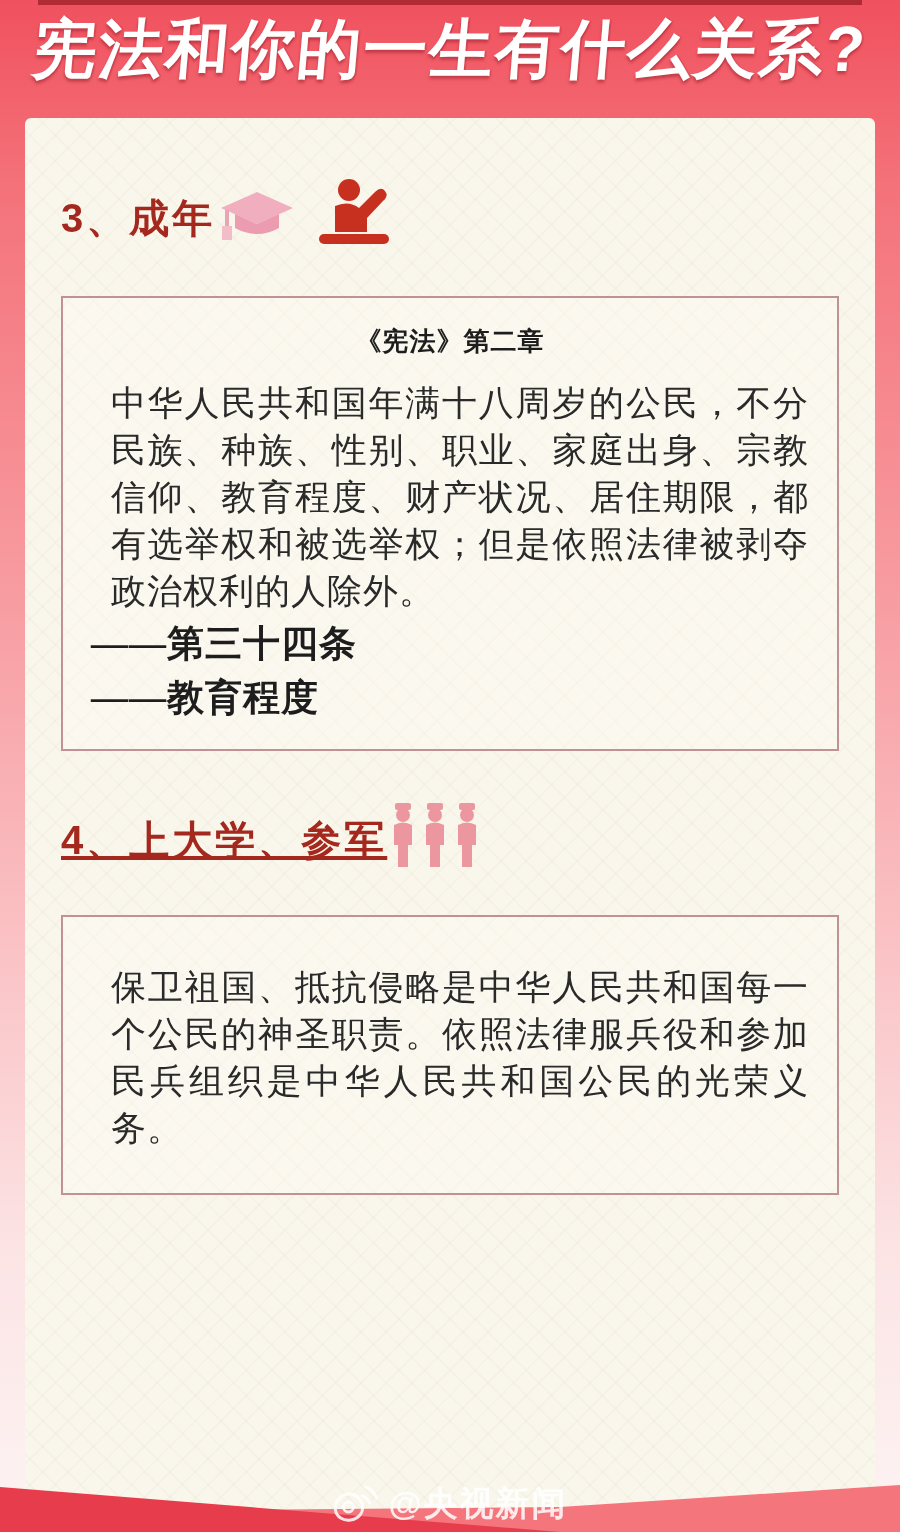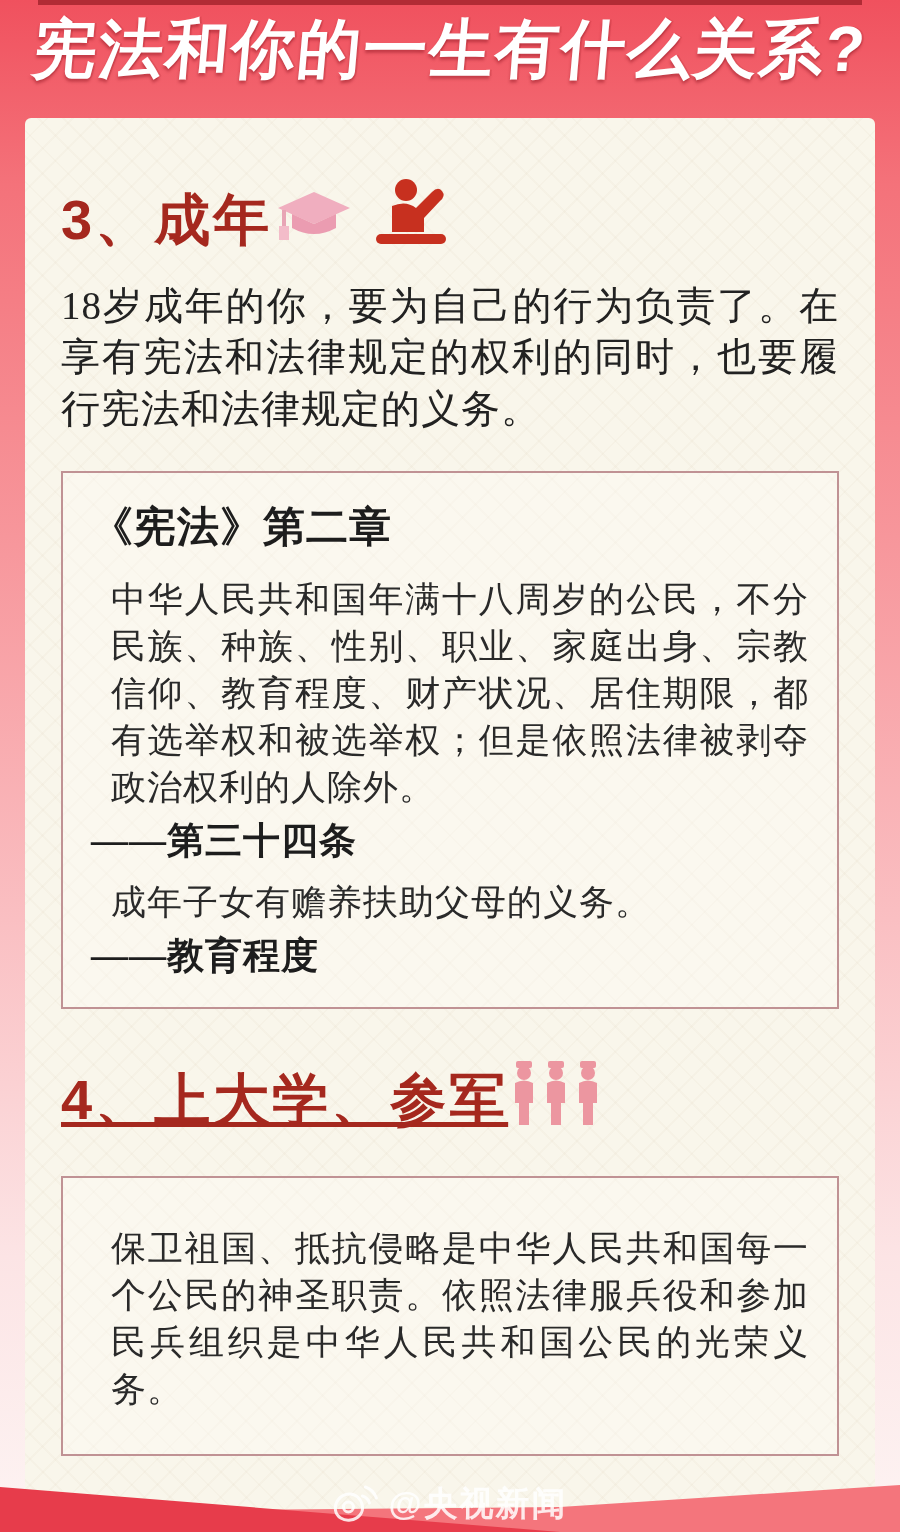--- a/index.html
+++ b/index.html
@@ -41,21 +41,21 @@
       repeating-linear-gradient(-45deg, rgba(205,185,155,0.07) 0 2px, transparent 2px 18px);
     border-radius:6px 6px 0 0;
     padding:58px 36px 0 36px;
   }
 
   .section-heading {
     display:flex; align-items:center; gap:0;
     font-family:"Liberation Sans", sans-serif;
     font-weight:bold;
     color:#a5281e;
-    font-size:56px;
+    font-size:40px;
     letter-spacing:3px;
     line-height:1.1;
   }
   .section-heading .icons { display:flex; align-items:flex-end; gap:6px; }
 
   .body-par {
     margin-top:16px;
     font-size:39px;
     line-height:1.33;
     color:#222222;
@@ -63,24 +63,25 @@
     text-align:justify;
   }
 
   .quote-box {
     margin-top:36px;
     border:2px solid #c09294;
     background:rgba(255,253,246,0.35);
     padding:26px 28px 26px 28px;
   }
   .quote-title {
-    font-size:42px;
+    font-size:26px;
     font-weight:bold;
     color:#1d1d1d;
     letter-spacing:1px;
+    text-align:center;
   }
   .quote-text {
     margin-top:22px;
     font-size:35px;
     line-height:1.34;
     color:#2a2a2a;
     letter-spacing:1px;
     text-align:justify;
     margin-left:20px;
   }
@@ -135,27 +136,25 @@
         <span>
           <svg width="96" height="76" viewBox="0 0 96 76">
             <circle cx="44" cy="14" r="11" fill="#c7301f"></circle>
             <path d="M30,30 Q44,24 54,32 L70,16 Q76,10 80,15 Q84,20 78,25 L62,42 L62,56 L30,56 Z" fill="#c7301f"></path>
             <rect x="14" y="58" width="70" height="10" rx="5" fill="#c7301f"></rect>
           </svg>
         </span>
       </span>
     </div>
 
-    <p class="body-par">18岁成年的你，要为自己的行为负责了。在享有宪法和法律规定的权利的同时，也要履行宪法和法律规定的义务。</p>
 
     <div class="quote-box">
       <div class="quote-title">《宪法》第二章</div>
       <p class="quote-text">中华人民共和国年满十八周岁的公民，不分民族、种族、性别、职业、家庭出身、宗教信仰、教育程度、财产状况、居住期限，都有选举权和被选举权；但是依照法律被剥夺政治权利的人除外。</p>
       <div class="quote-source">——第三十四条</div>
-      <p class="quote-text" style="margin-top:14px;">成年子女有赡养扶助父母的义务。</p>
       <div class="quote-source">——教育程度</div>
     </div>
 
     <div class="section-heading section-4">
       <span>4、上大学、参军</span>
       <span class="icons">
         <span>
           <svg width="100" height="70" viewBox="0 0 100 70">
             <g fill="#ec96a0">
               <g>

